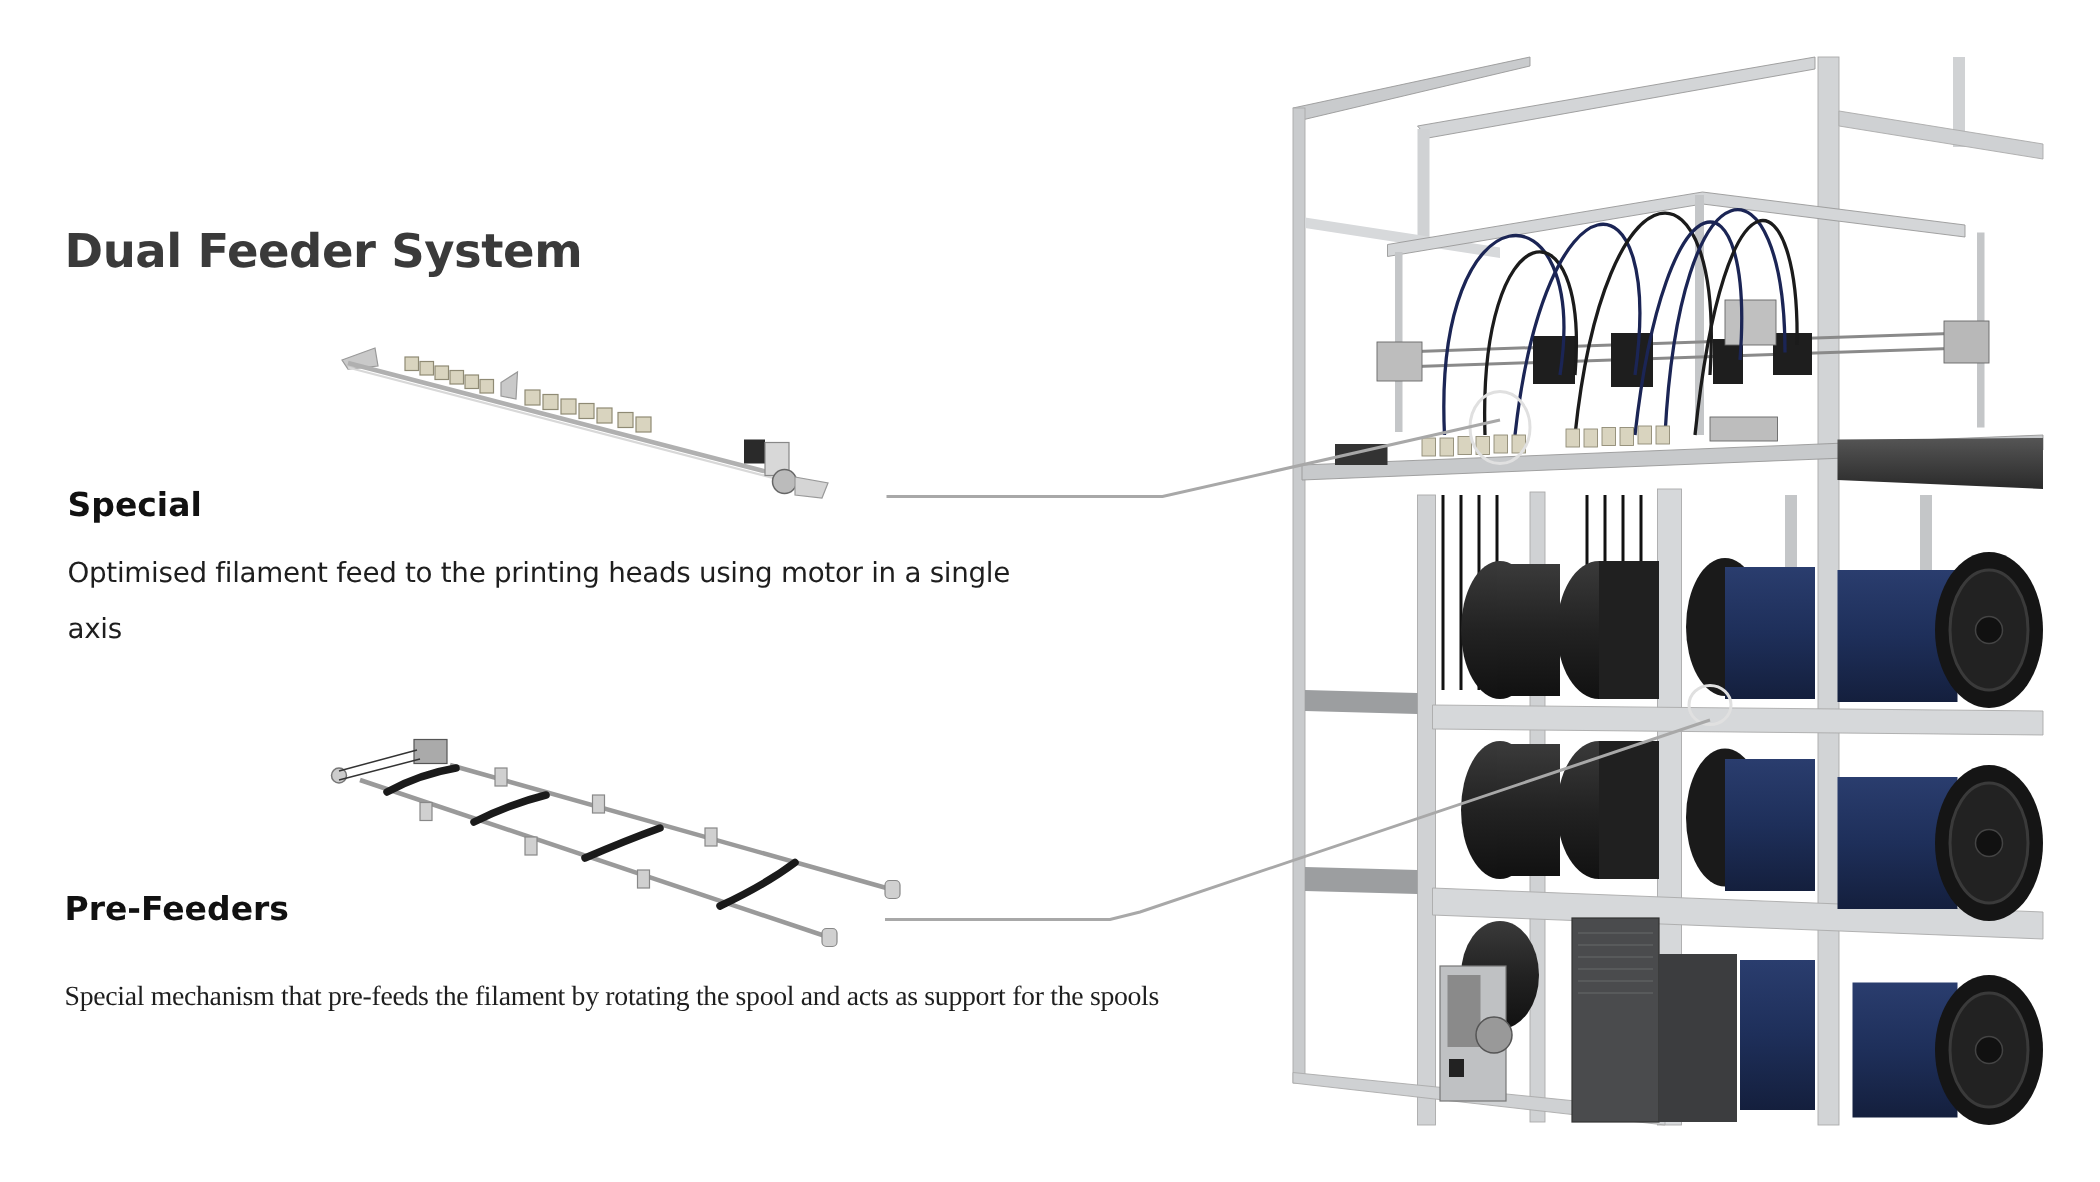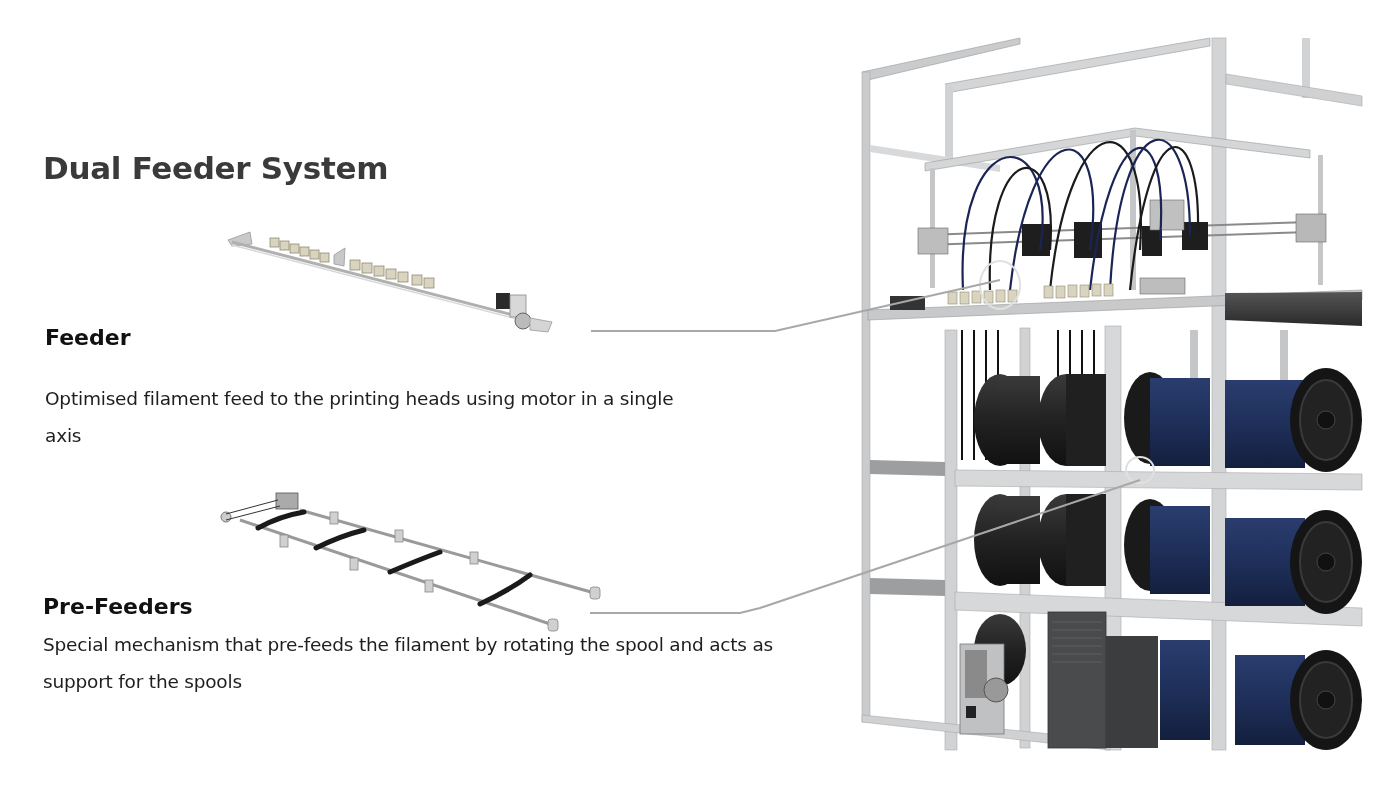--- a/index.html
+++ b/index.html
@@ -8,23 +8,23 @@
     font-family: "DejaVu Sans", sans-serif; color: #1a1a1a;
   }
   .abs { position: absolute; }
   .title {
     left: 43px; top: 150px; font-size: 31px; font-weight: bold; color: #3a3a3a;
     letter-spacing: -0.3px; white-space: nowrap; text-align: center;
   }
   .sec-title { font-size: 22px; font-weight: bold; color: #111; white-space: nowrap; }
   .sec-desc { font-size: 18.5px; line-height: 37px; color: #1e1e1e; font-weight: normal; letter-spacing: -0.2px; }
   #feeders-title { left: 45px; top: 325px; }
-  #feeders-desc { left: 45px; top: 364px; width: 650px; margin-top: 16px; }
+  #feeders-desc { left: 45px; top: 364px; width: 650px; }
   #prefeeders-title { left: 43px; top: 594px; }
-  #prefeeders-desc { left: 43px; top: 626px; width: 760px; }
+  #prefeeders-desc { left: 43px; top: 647px; width: 760px; font-family: Liberation Serif, serif; }
   svg { position: absolute; left: 0; top: 0; }
 </style>
 </head>
 <body>
 
 <svg width="1400" height="788" viewBox="0 0 1400 788">
   <defs>
     <linearGradient id="spoolBlue" x1="0" y1="0" x2="0" y2="1">
       <stop offset="0" stop-color="#2a3d6e"></stop>
       <stop offset="0.5" stop-color="#1e2f5a"></stop>
@@ -222,17 +222,17 @@
         <line x1="1052" y1="662" x2="1102" y2="662"></line>
     </g>
   </g>
 
   <polyline points="591,331 775,331 1000,280" fill="none" stroke="#a8a8a8" stroke-width="2"></polyline>
   <polyline points="590,613 740,613 760,608 1140,480" fill="none" stroke="#a8a8a8" stroke-width="2"></polyline>
 </svg>
 
 <div class="abs title">Dual Feeder System</div>
 
-<div class="abs sec-title" id="feeders-title">Feeder</div>
+<div class="abs sec-title" id="feeders-title">Special</div>
 <div class="abs sec-desc" id="feeders-desc">Optimised filament feed to the printing heads using motor in a single axis</div>
 
 <div class="abs sec-title" id="prefeeders-title">Pre-Feeders</div>
 <div class="abs sec-desc" id="prefeeders-desc">Special mechanism that pre-feeds the filament by rotating the spool and acts as support for the spools</div>
 
 </body></html>

